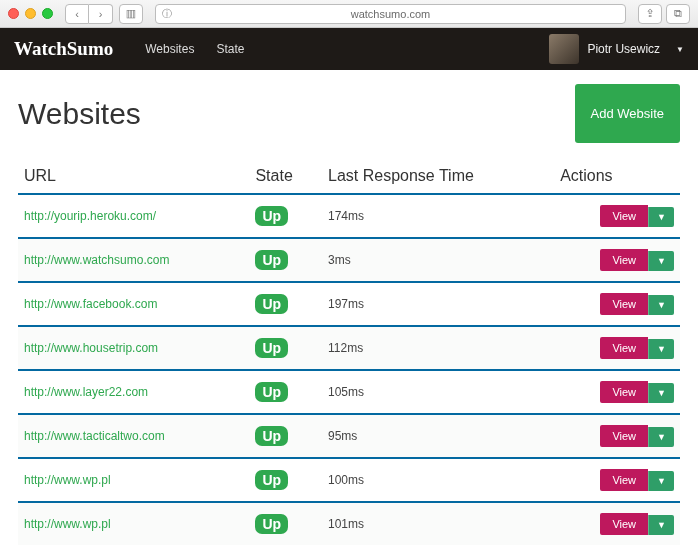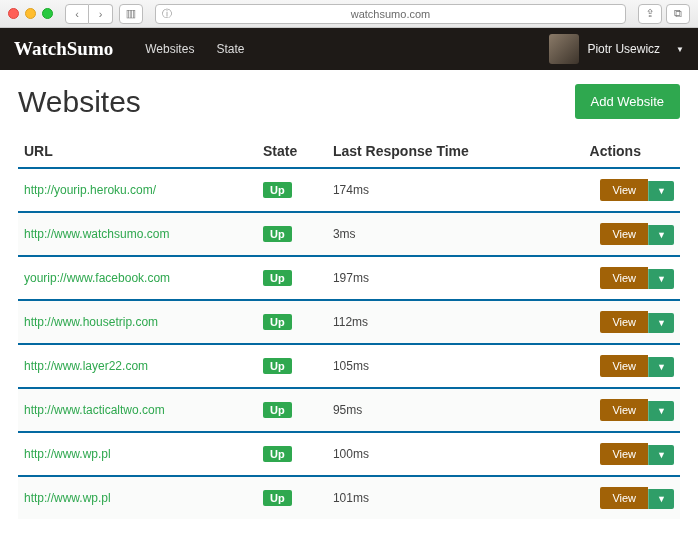--- a/index.html
+++ b/index.html
@@ -27,33 +27,33 @@
   .app-nav span{color:#ddd;}
   .spacer{flex:1;}
   .avatar{width:30px;height:30px;border-radius:3px;background:linear-gradient(135deg,#8a7a68,#3d342b); margin-right:8px;}
   .username{font-size:12px;color:#eee;display:flex;align-items:center;gap:16px;}
   .chev-down{font-size:8px;}
   
   
   .page{padding:14px 18px;}
   .page-head{display:flex;align-items:center;margin-bottom:16px;}
   .page-title{font-size:30px;font-weight:300;color:#333;}
-  .add-btn{margin-left:auto;background:#2fa84f;color:#fff;border:none;padding:10px 16px;font-size:13px;border-radius:3px;}
+  .add-btn{margin-left:auto;background:#2fa84f;color:#fff;border:none;padding:22px 16px;font-size:13px;border-radius:3px;}
   
   table{width:100%;border-collapse:collapse;}
-  th{font-size:14px;font-weight:bold;color:#333;text-align:left;padding:8px 6px;}
-  th.actions{text-align:center;}
+  th{font-size:16px;font-weight:normal;color:#333;text-align:left;padding:8px 6px;}
+  th.actions{text-align:left;}
   tbody tr{border-top:2px solid #0369a1;}
   tbody tr:nth-child(even){background:#fafbfa;}
   td{padding:10px 6px;font-size:12px;vertical-align:middle;}
   .url{color:#2fa84f;}
-  .state-badge{background:#2fa84f;color:#fff;font-size:11px;padding:2px 7px;border-radius:2px;font-weight:bold;}
+  .state-badge{background:#2fa84f;color:#fff;font-size:14px;padding:2px 7px;border-radius:7px;font-weight:bold;}
   .resp{color:#444;}
   .actions-cell{text-align:right;white-space:nowrap;}
-  .view-btn{background:#a16207;color:#fff;border:none;font-size:11px;padding:5px 12px;border-radius:2px 0 0 2px;}
+  .view-btn{background:#be185d;color:#fff;border:none;font-size:11px;padding:5px 12px;border-radius:2px 0 0 2px;}
   .drop-btn{background:#2f9e68;color:#fff;border:none;border-left:1px solid rgba(255,255,255,0.25);padding:5px 8px;border-radius:0 2px 2px 0;font-size:9px;}
 </style>
 </head>
 <body>
 
 <div class="browser-chrome">
   <div class="traffic">
     <div class="dot r"></div>
     <div class="dot y"></div>
     <div class="dot g"></div>
@@ -109,21 +109,21 @@
           <td class="resp">174ms</td>
           <td class="actions-cell"><button class="view-btn">View</button><button class="drop-btn">▼</button></td>
         </tr>
         <tr>
           <td class="url">http://www.watchsumo.com</td>
           <td><span class="state-badge">Up</span></td>
           <td class="resp">3ms</td>
           <td class="actions-cell"><button class="view-btn">View</button><button class="drop-btn">▼</button></td>
         </tr>
         <tr>
-          <td class="url">yourip://www.facebook.com</td>
+          <td class="url">http://www.facebook.com</td>
           <td><span class="state-badge">Up</span></td>
           <td class="resp">197ms</td>
           <td class="actions-cell"><button class="view-btn">View</button><button class="drop-btn">▼</button></td>
         </tr>
         <tr>
           <td class="url">http://www.housetrip.com</td>
           <td><span class="state-badge">Up</span></td>
           <td class="resp">112ms</td>
           <td class="actions-cell"><button class="view-btn">View</button><button class="drop-btn">▼</button></td>
         </tr>

